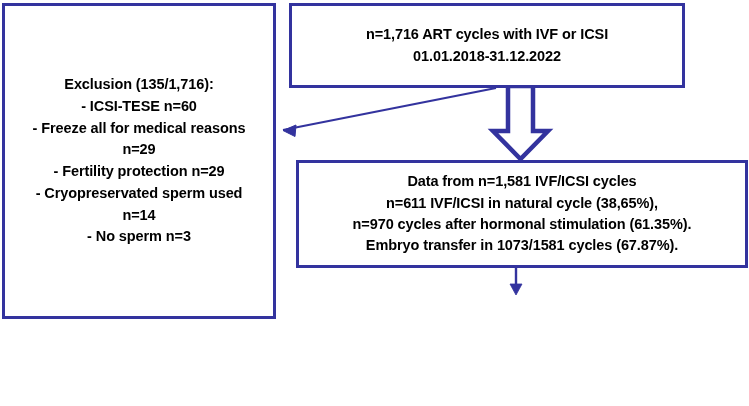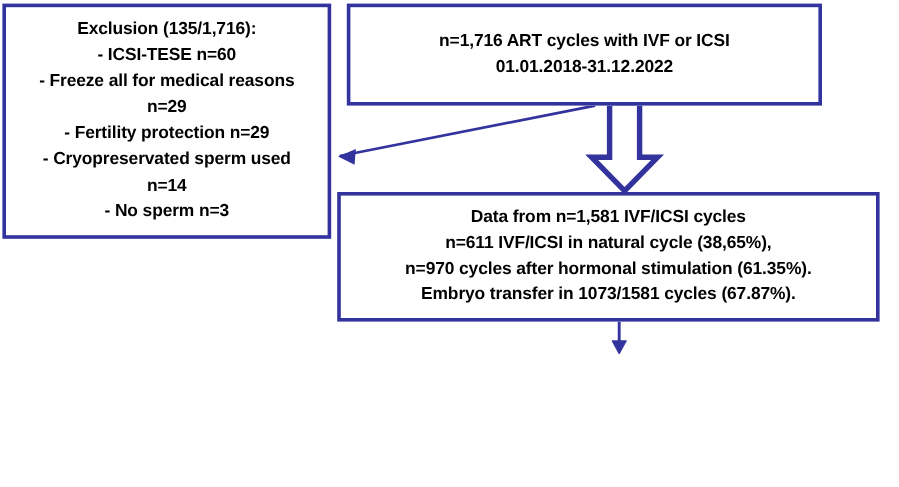--- a/index.html
+++ b/index.html
@@ -37,34 +37,34 @@
     letter-spacing: -0.1px;
     white-space: pre-line;
     padding: 0 6px;
   }
 
   
   #box-exclusion {
     left: 2px;
     top: 3px;
     width: 274px;
-    height: 196px;
+    height: 316px;
   }
   #box-exclusion .node-text {
     font-size: 14.5px;
     line-height: 1.50;
   }
   #box-source {
     left: 289px;
     top: 3px;
     width: 396px;
     height: 85px;
   }
   #box-data {
-    left: 281px;
+    left: 296px;
     top: 160px;
     width: 452px;
     height: 108px;
   }
   #box-outcomes {
     left: 289px;
     top: 295px;
     width: 452px;
     height: 104px;
   }

